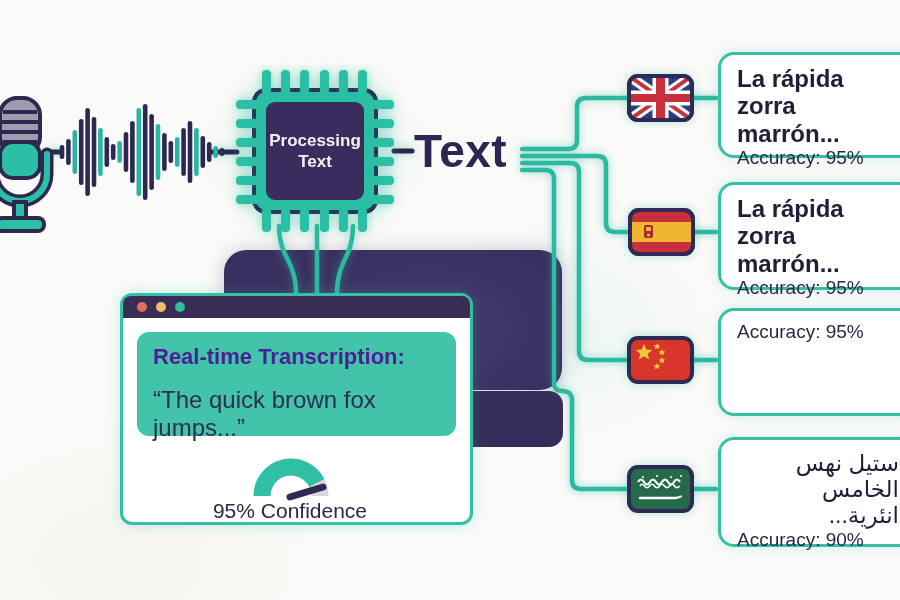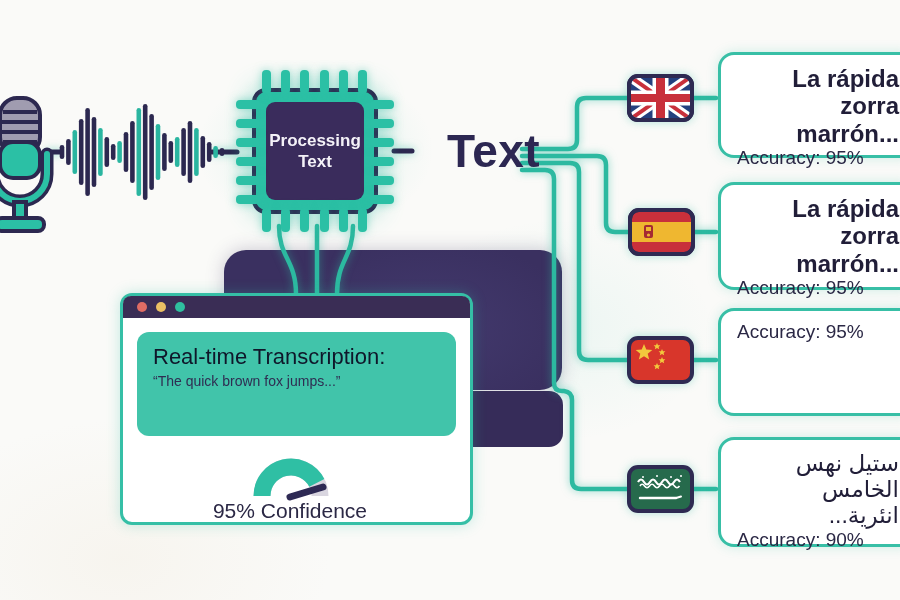--- a/index.html
+++ b/index.html
@@ -29,41 +29,41 @@
   
   #chip{left:236px;top:70px;width:158px;height:162px;z-index:5;}
   #chip .body{position:absolute;left:16px;top:18px;width:126px;height:126px;background:#2BC0A5;
     border:4px solid #2C2850;border-radius:14px;box-sizing:border-box;
     box-shadow:0 0 26px rgba(47,191,164,.45);}
   #chip .core{position:absolute;left:30px;top:32px;width:98px;height:98px;background:#3A2C5C;
     border-radius:9px;display:flex;align-items:center;justify-content:center;text-align:center;
     color:#F4F2F8;font-weight:bold;font-size:17px;line-height:1.25;padding:4px;box-sizing:border-box;}
   .pin{position:absolute;background:#2BC0A5;border-radius:4px;box-shadow:0 0 8px rgba(47,191,164,.5);}
   
-  #text-label{left:414px;top:124px;font-size:46px;font-weight:bold;color:#2C2752;z-index:5;letter-spacing:.5px;margin-left:33px;}
+  #text-label{left:414px;top:124px;font-size:46px;font-weight:bold;color:#2C2752;z-index:5;letter-spacing:.5px;}
   
   #win{left:120px;top:293px;width:353px;height:232px;background:#fff;border:3px solid #35BFA6;
     border-radius:12px;z-index:4;box-sizing:border-box;box-shadow:0 0 14px rgba(47,191,164,.28);}
   #win .titlebar{position:absolute;left:0;top:0;right:0;height:22px;background:#3A2D55;
     border-radius:8px 8px 0 0;display:flex;align-items:center;gap:9px;padding-left:14px;}
   .dot{width:10px;height:10px;border-radius:50%;}
   .dot.r{background:#E06C64;} .dot.y{background:#EBC064;} .dot.g{background:#2FBF9F;}
   #panel{position:absolute;left:14px;top:36px;right:14px;height:104px;background:#41C4AA;
     border-radius:12px;padding:12px 16px;box-sizing:border-box;}
-  #panel .ptitle{font-size:22px;font-weight:normal;color:#0f172a;margin-bottom:3px;}
-  #panel .pquote{font-size:14px;color:#2F2D52;line-height:1.18;}
+  #panel .ptitle{font-size:22px;font-weight:bold;color:#4c1d95;margin-bottom:16px;}
+  #panel .pquote{font-size:24px;color:#2F2D52;line-height:1.18;}
   #gauge{position:absolute;left:118px;top:150px;width:100px;height:58px;}
   #confidence{position:absolute;left:0;right:13px;top:203px;text-align:center;font-size:21px;color:#2B2845;}
   
   .card{left:718px;width:200px;background:#fff;border:3px solid #38BFA6;border-radius:16px;
     z-index:3;box-sizing:border-box;padding:10px 16px 9px;display:flex;flex-direction:column;
     justify-content:space-between;box-shadow:0 0 12px rgba(47,191,164,.22);}
   #card0{top:52px;height:106px;} #card1{top:182px;height:108px;}
   #card2{top:308px;height:108px;} #card3{top:437px;height:110px;}
-  .card-text{font-size:24px;font-weight:bold;color:#211E38;line-height:1.14;text-align:right;}
+  .card-text{font-size:24px;font-weight:bold;color:#211E38;line-height:1.14;}
   #card2 .card-text{font-weight:normal;font-size:23px;}
   #card3 .card-text{font-weight:normal;font-size:23px;direction:rtl;white-space:pre-line;}
   .card-acc{font-size:19px;color:#2B2845;}
   .flag{z-index:3;filter:drop-shadow(0 0 5px rgba(44,185,160,.35));}
   #flag-uk{left:627px;top:74px;} #flag-es{left:628px;top:208px;}
   #flag-cn{left:627px;top:336px;} #flag-sa{left:627px;top:465px;}
 </style>
 </head>
 <body>
 

